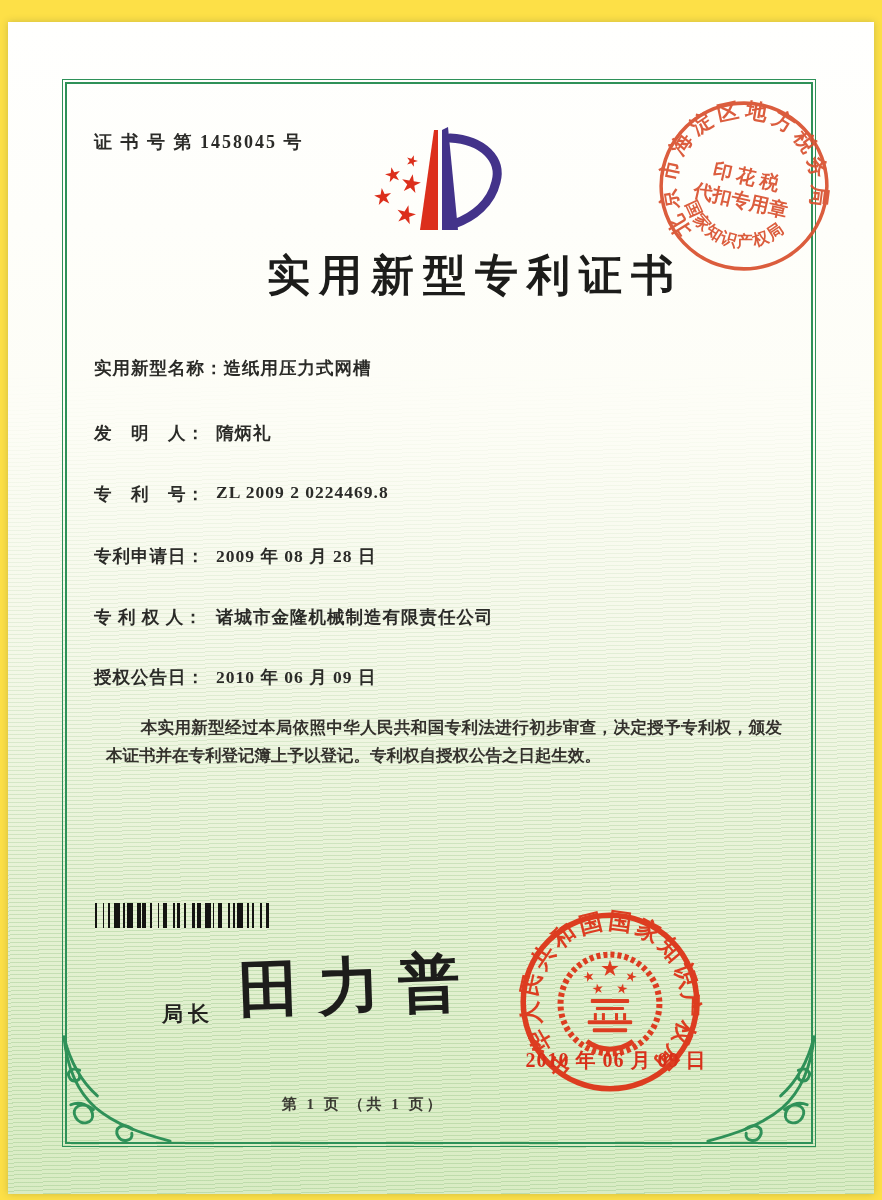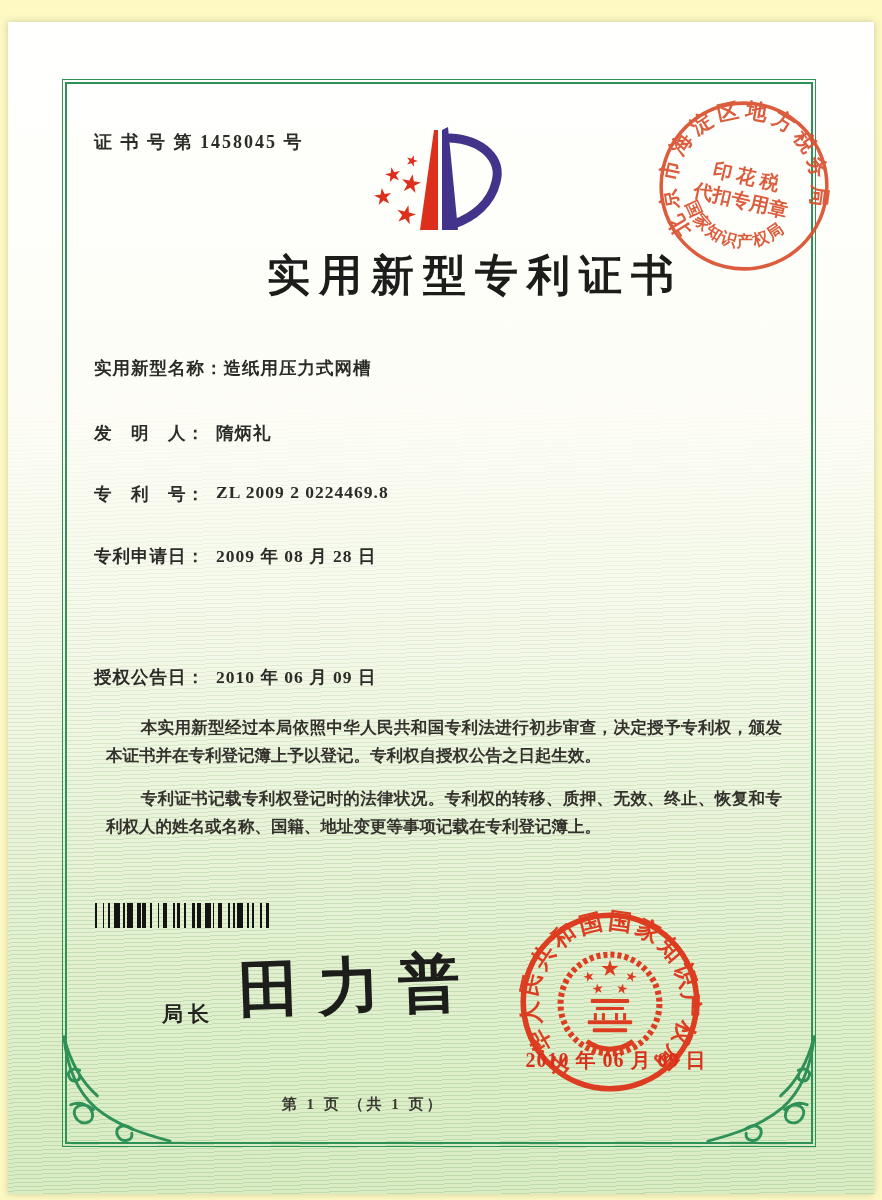--- a/index.html
+++ b/index.html
@@ -1,17 +1,17 @@
 <!DOCTYPE html>
 <html><head>
 <meta charset="utf-8">
 <style>
   html,body{margin:0;padding:0;}
   body{background:#f1f0ea;font-family:"Liberation Serif","DejaVu Serif",serif;}
-  .page{position:relative;width:882px;height:1200px;overflow:hidden;background:#fef9c3;}
+  .page{position:relative;width:882px;height:1200px;overflow:hidden;background:#fde047;}
   .paper{position:absolute;left:8px;top:22px;width:866px;height:1172px;
     background:linear-gradient(to bottom,#fffffe 0%,#fdfdf6 34%,#f4f8e8 54%,#e7f2d6 72%,#ddeec9 90%,#d9ecc4 100%);
     box-shadow:0 0 7px rgba(60,70,50,.25);}
   .texture{position:absolute;left:8px;top:22px;width:866px;height:1172px;
     background:repeating-linear-gradient(178deg,rgba(120,178,105,.28) 0 1px,rgba(255,255,255,0) 1px 4px);
     -webkit-mask-image:linear-gradient(to bottom,transparent 30%,rgba(0,0,0,.5) 52%,#000 78%);
     mask-image:linear-gradient(to bottom,transparent 30%,rgba(0,0,0,.5) 52%,#000 78%);}
   .frame{position:absolute;left:62px;top:79px;width:752px;height:1066px;border:1px solid #2e9158;}
   .frame::before{content:'';position:absolute;inset:2px;border:2.5px solid #2e9158;}
   .flourish{position:absolute;width:118px;height:118px;}
@@ -115,28 +115,31 @@
     <span class="fvalue">造纸用压力式网槽</span>
   </div>
   <div class="field-row f2">
     <span class="flabel">专　利　号：</span>
     <span class="fvalue">ZL 2009 2 0224469.8</span>
   </div>
   <div class="field-row f3">
     <span class="flabel">专利申请日：</span>
     <span class="fvalue">2009 年 08 月 28 日</span>
   </div>
+  <div class="field-row f4">
+    <span class="flabel">专 利 权 人：</span>
+    <span class="fvalue">诸城市金隆机械制造有限责任公司</span>
+  </div>
   <div class="field-row f5">
     <span class="flabel">授权公告日：</span>
     <span class="fvalue">2010 年 06 月 09 日</span>
   </div>
 
   <div class="body-text">
     <p>本实用新型经过本局依照中华人民共和国专利法进行初步审查，决定授予专利权，颁发本证书并在专利登记簿上予以登记。专利权自授权公告之日起生效。</p>
-    <p>专利证书记载专利权登记时的法律状况。专利权的转移、质押、无效、终止、恢复和专利权人的姓名或名称、国籍、地址变更等事项记载在专利登记簿上。</p>
   </div>
 
   <div class="barcode" id="barcode">
       <i style="width: 1.9px; background: rgb(20, 20, 18);"></i>
       <i style="width: 5.7px; background: transparent;"></i>
       <i style="width: 1.9px; background: rgb(20, 20, 18);"></i>
       <i style="width: 3.8px; background: transparent;"></i>
       <i style="width: 1.9px; background: rgb(20, 20, 18);"></i>
       <i style="width: 3.8px; background: transparent;"></i>
       <i style="width: 5.7px; background: rgb(20, 20, 18);"></i>

